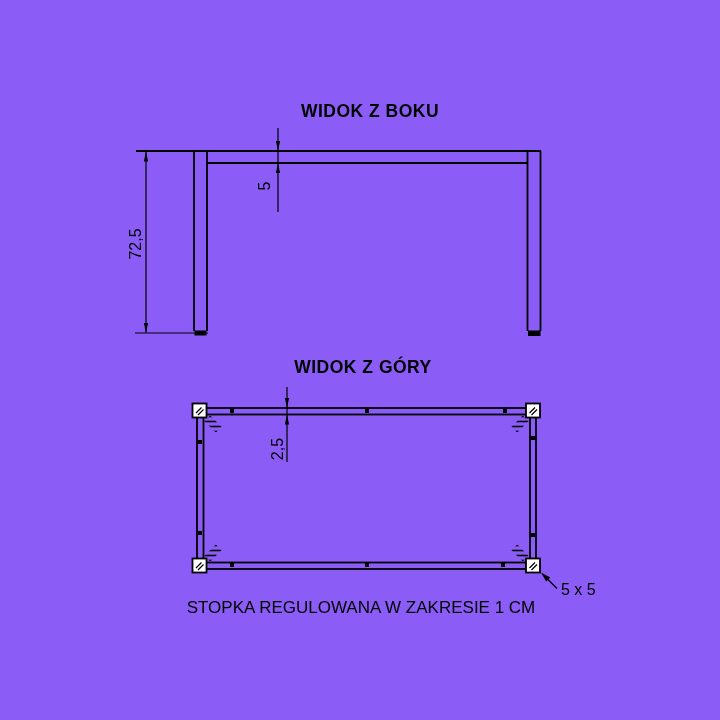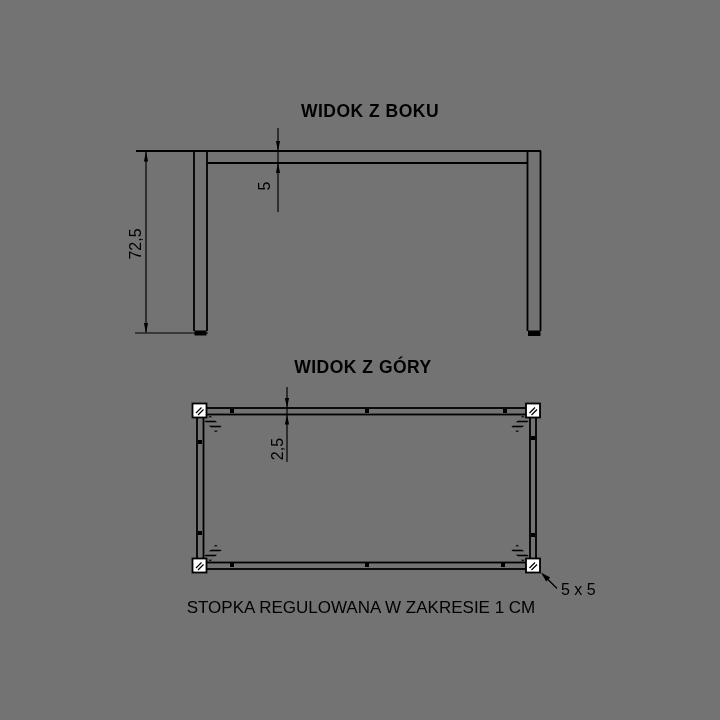--- a/index.html
+++ b/index.html
@@ -4,21 +4,21 @@
 <style>
   html, body {
     margin: 0;
     padding: 0;
     background: #ffffff;
   }
   #canvas {
     position: relative;
     width: 720px;
     height: 720px;
-    background: #737373;
+    background: #8b5cf6;
     overflow: hidden;
   }
   svg text {
     font-family: "Liberation Sans", sans-serif;
     fill: #000000;
   }
   .view-title {
     font-size: 17.5px;
     font-weight: bold;
     letter-spacing: 0.5px;

